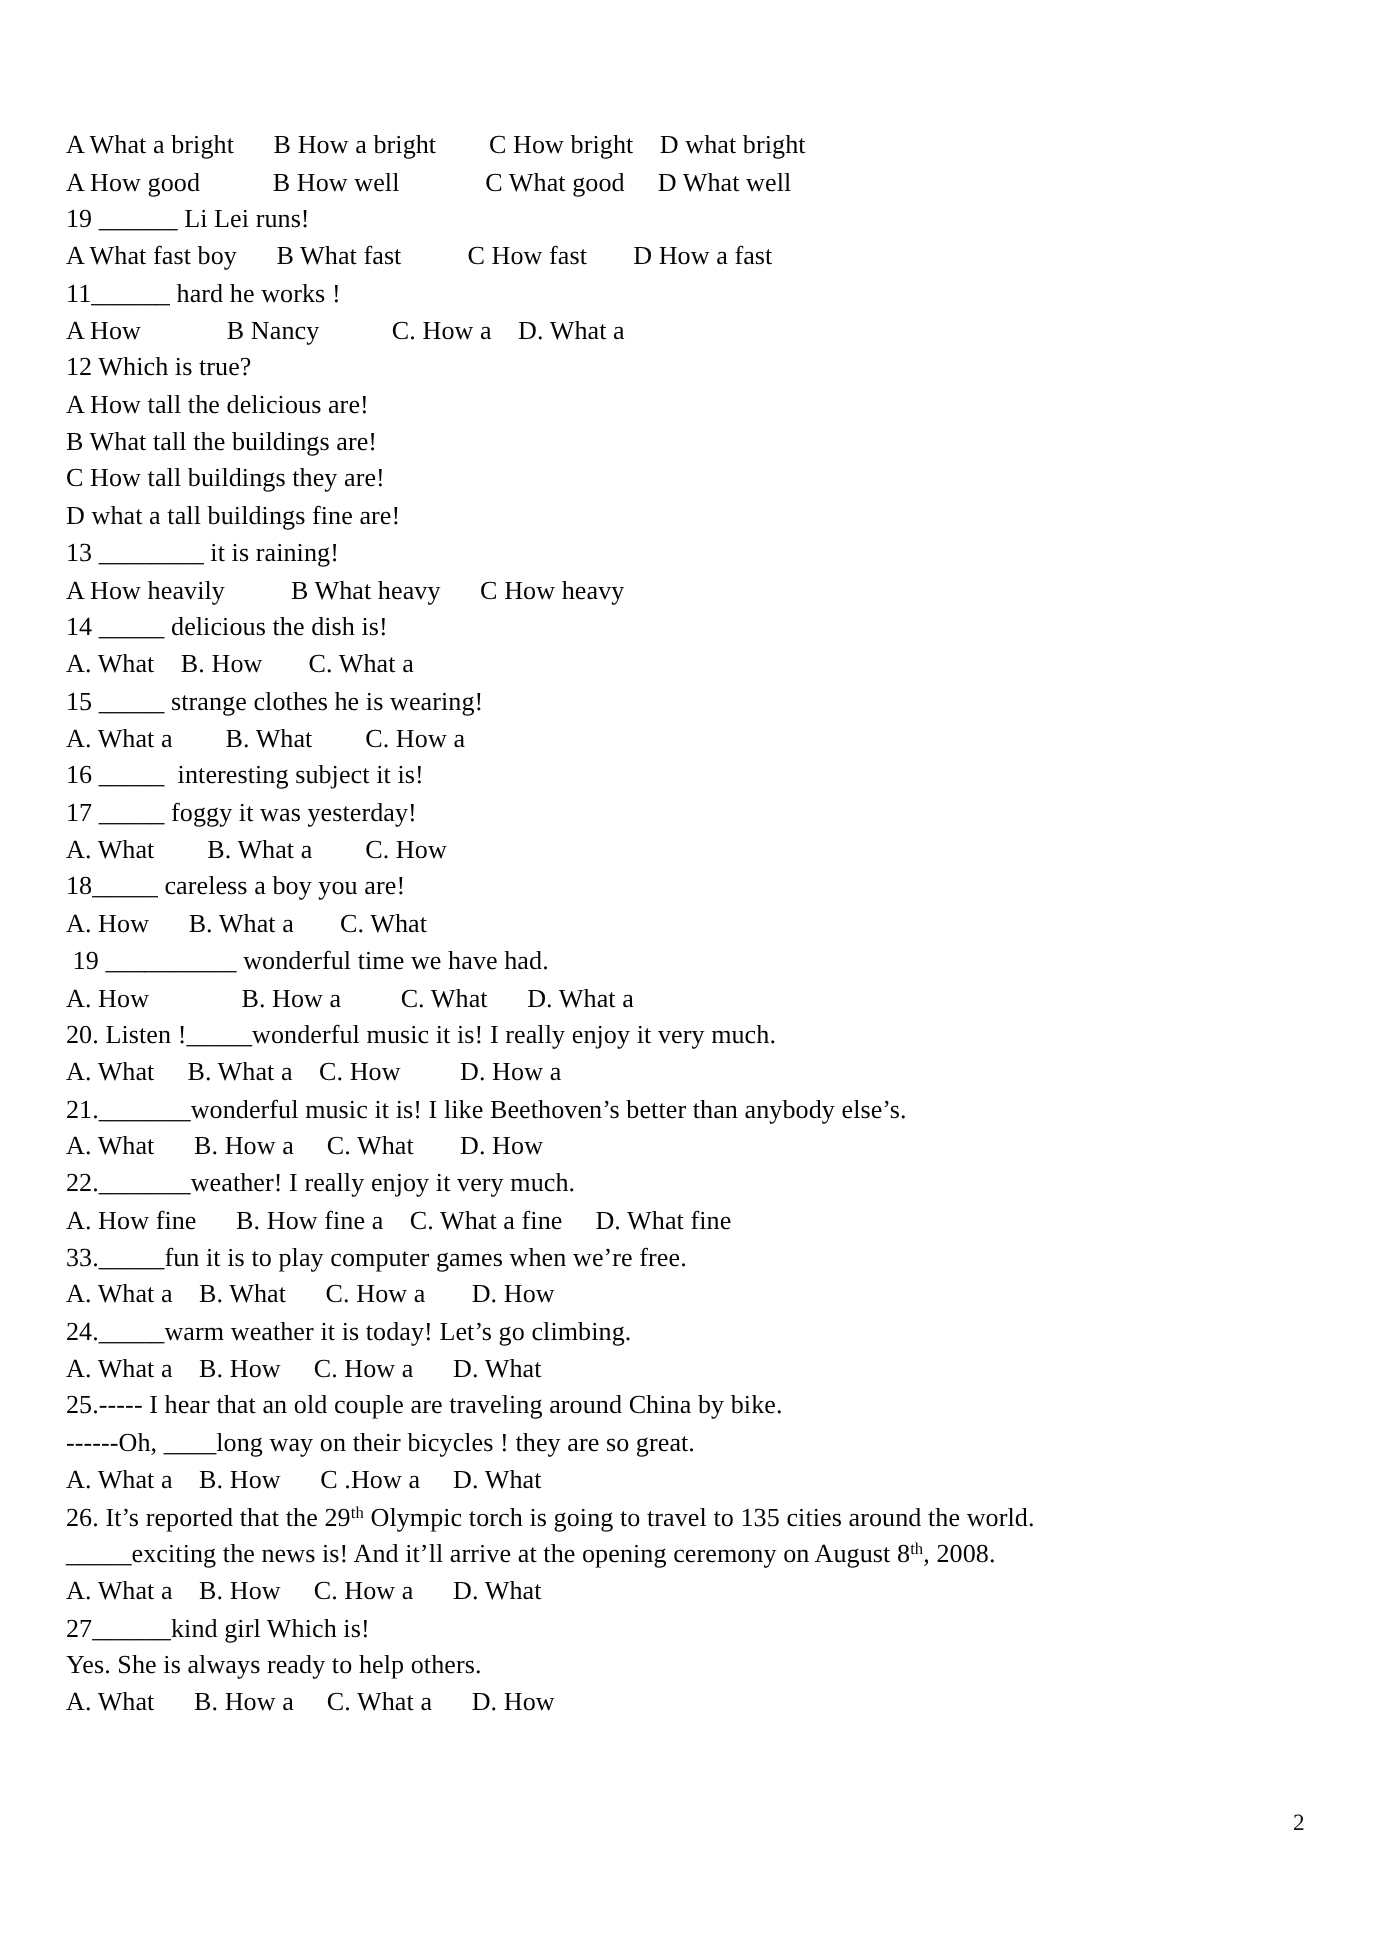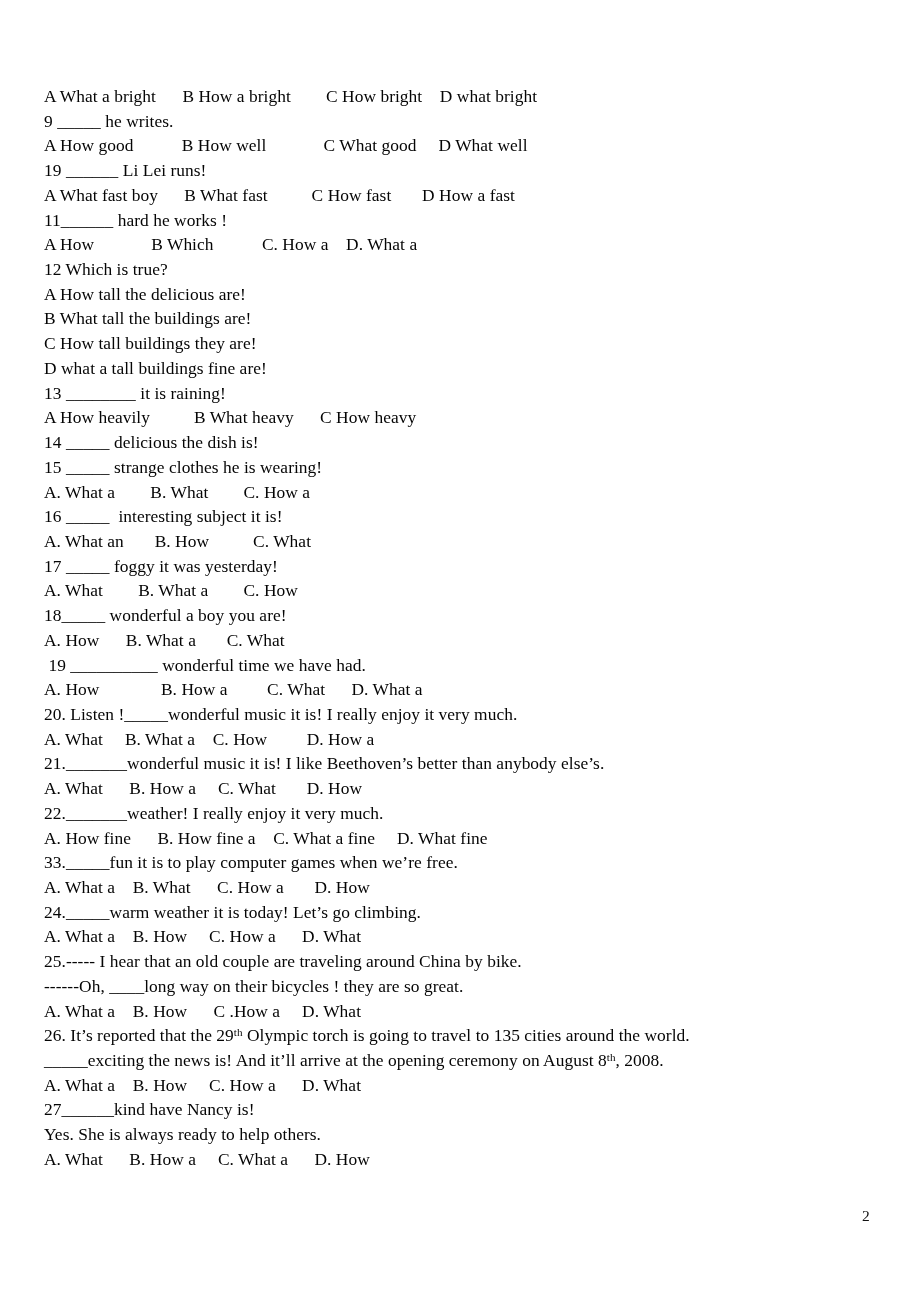--- a/index.html
+++ b/index.html
@@ -52,61 +52,60 @@
   }
 </style>
 </head>
 <body>
 
 <div id="page">
 
   <div id="doc-body">
 
     <div class="line">A What a bright      B How a bright        C How bright    D what bright</div>
-    <div class="line">9 _____ he writes.</div>
     <div class="line">A How good           B How well             C What good     D What well</div>
     <div class="line">19 ______ Li Lei runs!</div>
     <div class="line">A What fast boy      B What fast          C How fast       D How a fast</div>
     <div class="line">11______ hard he works !</div>
-    <div class="line">A How             B Which           C. How a    D. What a</div>
+    <div class="line">A How             B Nancy           C. How a    D. What a</div>
     <div class="line">12 Which is true?</div>
     <div class="line">A How tall the delicious are!</div>
     <div class="line">B What tall the buildings are!</div>
     <div class="line">C How tall buildings they are!</div>
     <div class="line">D what a tall buildings fine are!</div>
     <div class="line">13 ________ it is raining!</div>
     <div class="line">A How heavily          B What heavy      C How heavy</div>
     <div class="line">14 _____ delicious the dish is!</div>
+    <div class="line">A. What    B. How       C. What a</div>
     <div class="line">15 _____ strange clothes he is wearing!</div>
     <div class="line">A. What a        B. What        C. How a</div>
     <div class="line">16 _____  interesting subject it is!</div>
-    <div class="line">A. What an       B. How          C. What</div>
     <div class="line">17 _____ foggy it was yesterday!</div>
     <div class="line">A. What        B. What a        C. How</div>
-    <div class="line">18_____ wonderful a boy you are!</div>
+    <div class="line">18_____ careless a boy you are!</div>
     <div class="line">A. How      B. What a       C. What</div>
     <div class="line"> 19 __________ wonderful time we have had.</div>
     <div class="line">A. How              B. How a         C. What      D. What a</div>
     <div class="line">20. Listen !_____wonderful music it is! I really enjoy it very much.</div>
     <div class="line">A. What     B. What a    C. How         D. How a</div>
     <div class="line">21._______wonderful music it is! I like Beethoven’s better than anybody else’s.</div>
     <div class="line">A. What      B. How a     C. What       D. How</div>
     <div class="line">22._______weather! I really enjoy it very much.</div>
     <div class="line">A. How fine      B. How fine a    C. What a fine     D. What fine</div>
     <div class="line">33._____fun it is to play computer games when we’re free.</div>
     <div class="line">A. What a    B. What      C. How a       D. How</div>
     <div class="line">24._____warm weather it is today! Let’s go climbing.</div>
     <div class="line">A. What a    B. How     C. How a      D. What</div>
     <div class="line">25.----- I hear that an old couple are traveling around China by bike.</div>
     <div class="line">------Oh, ____long way on their bicycles ! they are so great.</div>
     <div class="line">A. What a    B. How      C .How a     D. What</div>
     <div class="line">26. It’s reported that the 29<sup>th</sup> Olympic torch is going to travel to 135 cities around the world.</div>
     <div class="line">_____exciting the news is! And it’ll arrive at the opening ceremony on August 8<sup>th</sup>, 2008.</div>
     <div class="line">A. What a    B. How     C. How a      D. What</div>
-    <div class="line">27______kind have Nancy is!</div>
+    <div class="line">27______kind girl Which is!</div>
     <div class="line">Yes. She is always ready to help others.</div>
     <div class="line">A. What      B. How a     C. What a      D. How</div>
 
   </div>
 
   <div id="page-number">2</div>
 
 </div>
 
 </body></html>

